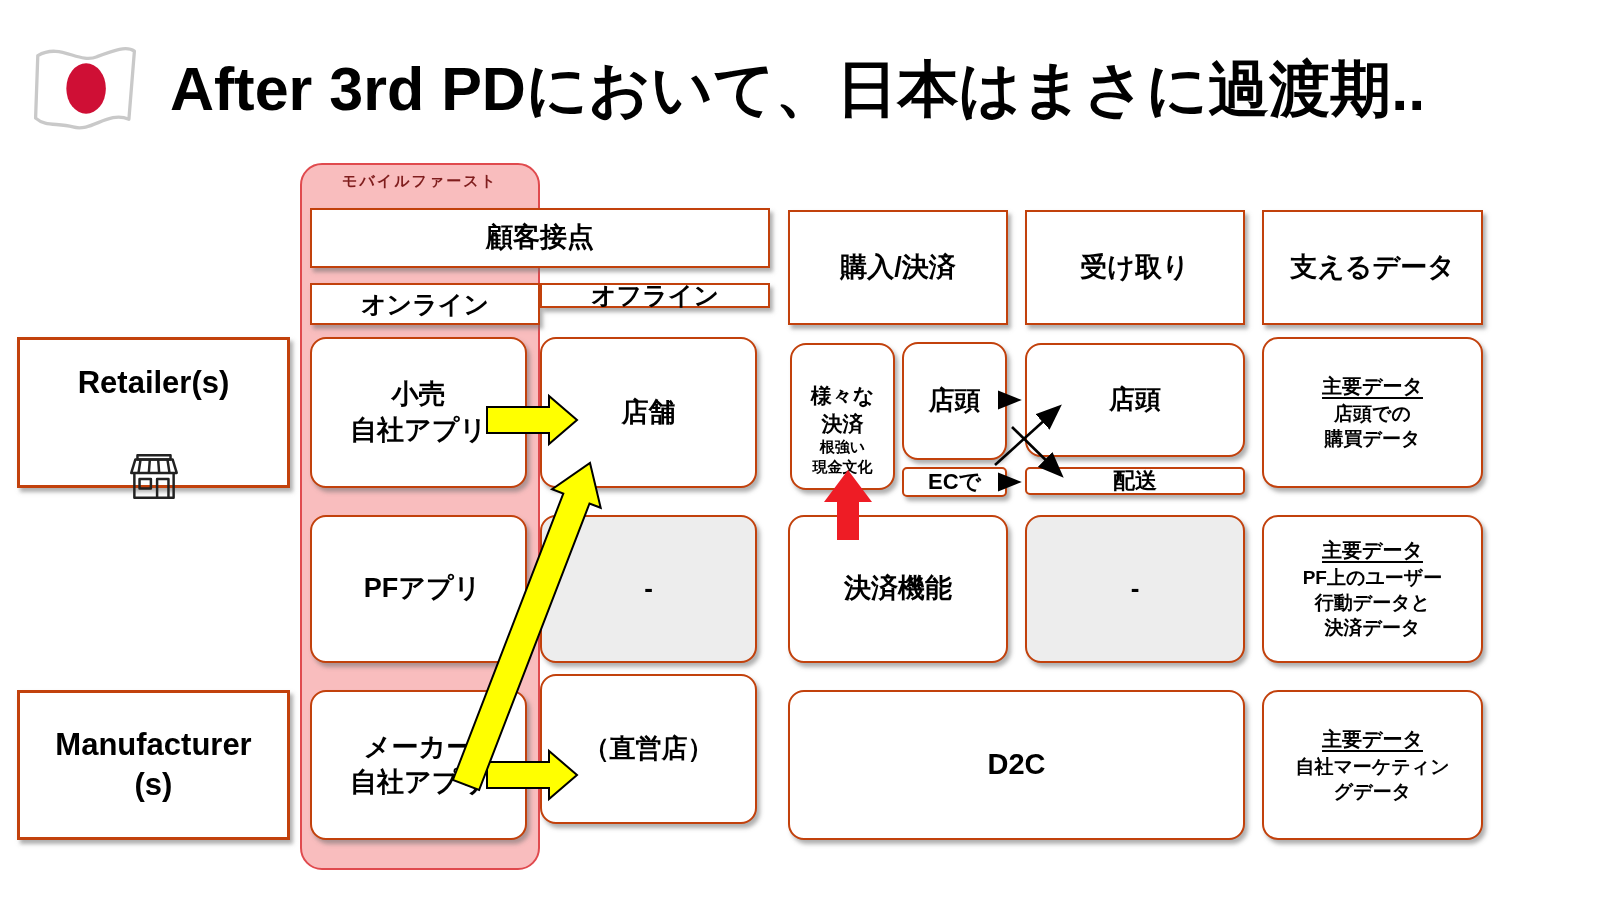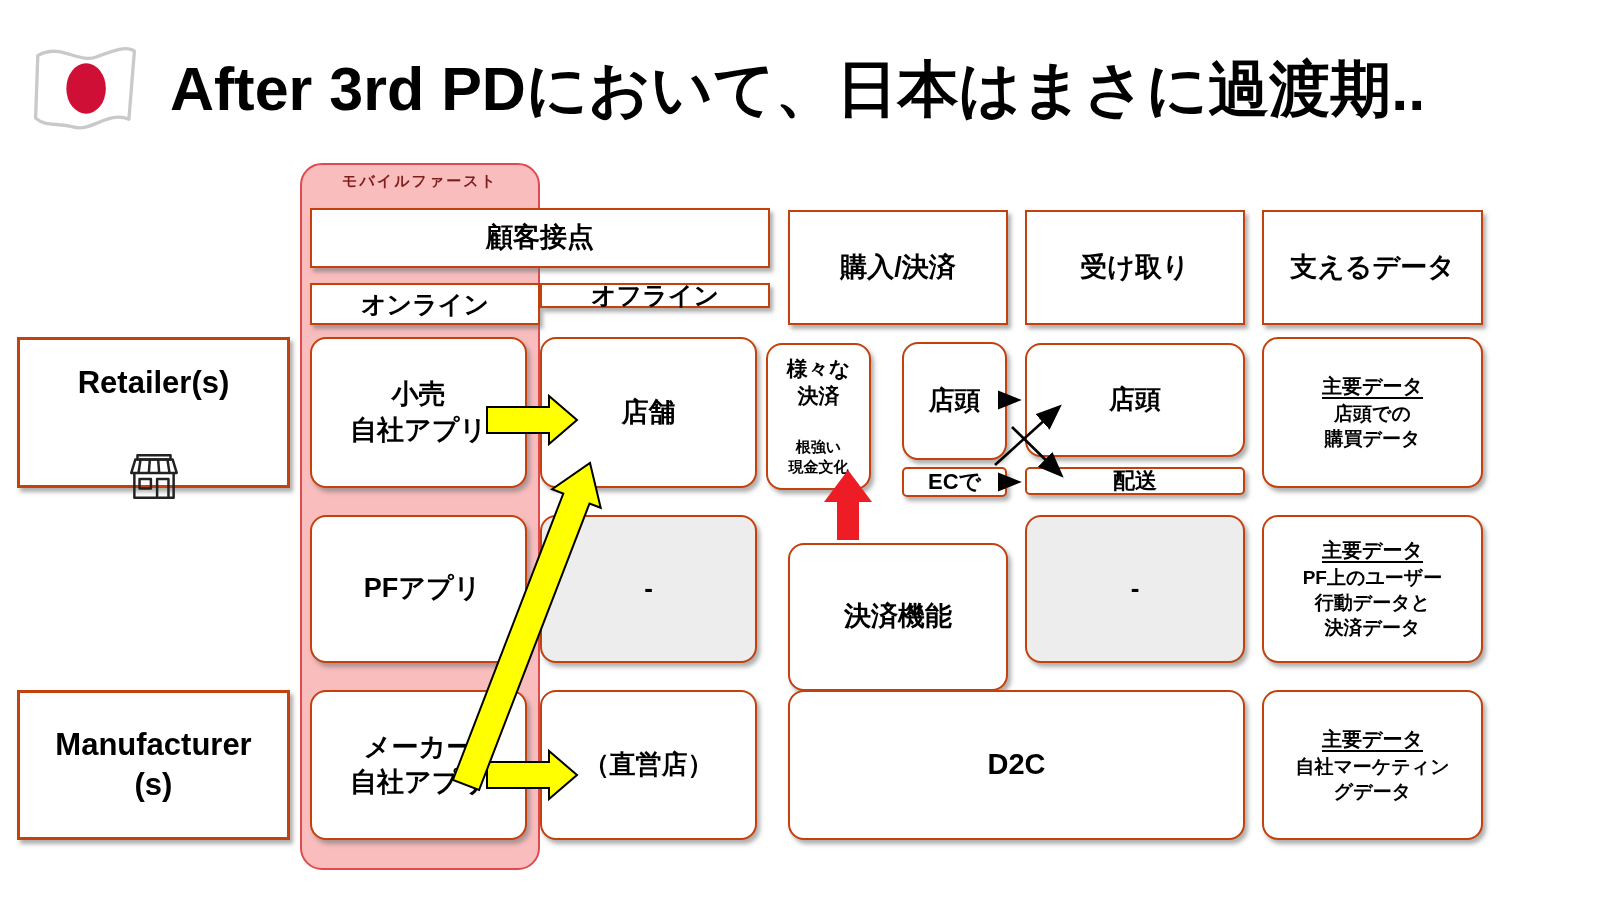--- a/index.html
+++ b/index.html
@@ -73,54 +73,54 @@
           <path d="M11,22 L11,46 L49,46 L49,22"></path>
           <rect x="16" y="28" width="11" height="9"></rect>
           <path d="M33,46 L33,28 L44,28 L44,46"></path>
         </g>
       </svg>
     </span>
   </div>
   <div class="cell rd" style="left:310px;top:337px;width:217px;height:151px;font-size:27px;">小売
 自社アプリ</div>
   <div class="cell rd" style="left:540px;top:337px;width:217px;height:151px;font-size:27px;">店舗</div>
-  <div class="cell rd pay-note" style="left:766px;top:343px;width:105px;height:147px;">
+  <div class="cell rd pay-note" style="left:790px;top:343px;width:105px;height:147px;justify-content:flex-end;">
     <span class="top">様々な
 決済</span>
     <span class="sub">根強い
 現金文化</span>
   </div>
   <div class="cell rd" style="left:902px;top:342px;width:105px;height:118px;font-size:26px;">店頭</div>
   <div class="cell rd-sm" style="left:902px;top:467px;width:105px;height:30px;font-size:22px;">ECで</div>
   <div class="cell rd" style="left:1025px;top:343px;width:220px;height:114px;font-size:26px;">店頭</div>
   <div class="cell rd-sm" style="left:1025px;top:467px;width:220px;height:28px;font-size:22px;">配送</div>
   <div class="cell rd data-box" style="left:1262px;top:337px;width:221px;height:151px;">
     <span class="data-title">主要データ</span>
     <span>店頭での
 購買データ</span>
   </div>
 
   <div class="cell rd" style="left:310px;top:515px;width:217px;height:148px;font-size:27px;padding-left:8px;">PFアプリ</div>
   <div class="cell rd gray" style="left:540px;top:515px;width:217px;height:148px;font-size:26px;">-</div>
-  <div class="cell rd" style="left:788px;top:515px;width:220px;height:148px;font-size:27px;margin-top:28px;">決済機能</div>
+  <div class="cell rd" style="left:788px;top:515px;width:220px;height:148px;font-size:27px;">決済機能</div>
   <div class="cell rd gray" style="left:1025px;top:515px;width:220px;height:148px;font-size:26px;">-</div>
   <div class="cell rd data-box" style="left:1262px;top:515px;width:221px;height:148px;">
     <span class="data-title">主要データ</span>
     <span>PF上のユーザー
 行動データと
 決済データ</span>
   </div>
 
   <div class="cell label-box" style="left:17px;top:690px;width:273px;height:150px;font-size:31px;">
     <span style="white-space:pre-line;">Manufacturer
 (s)</span>
   </div>
   <div class="cell rd" style="left:310px;top:690px;width:217px;height:150px;font-size:27px;">メーカー
 自社アプリ</div>
-  <div class="cell rd" style="left:540px;top:690px;width:217px;height:150px;font-size:26px;">（直営店）</div>
+  <div class="cell rd" style="left:540px;top:674px;width:217px;height:150px;font-size:26px;">（直営店）</div>
   <div class="cell rd" style="left:788px;top:690px;width:457px;height:150px;font-size:29px;">D2C</div>
   <div class="cell rd data-box" style="left:1262px;top:690px;width:221px;height:150px;">
     <span class="data-title">主要データ</span>
     <span>自社マーケティン
 グデータ</span>
   </div>
 
   <svg class="overlay">
     <defs>
       <marker id="ah" markerWidth="10" markerHeight="8" refX="8" refY="4" orient="auto">

